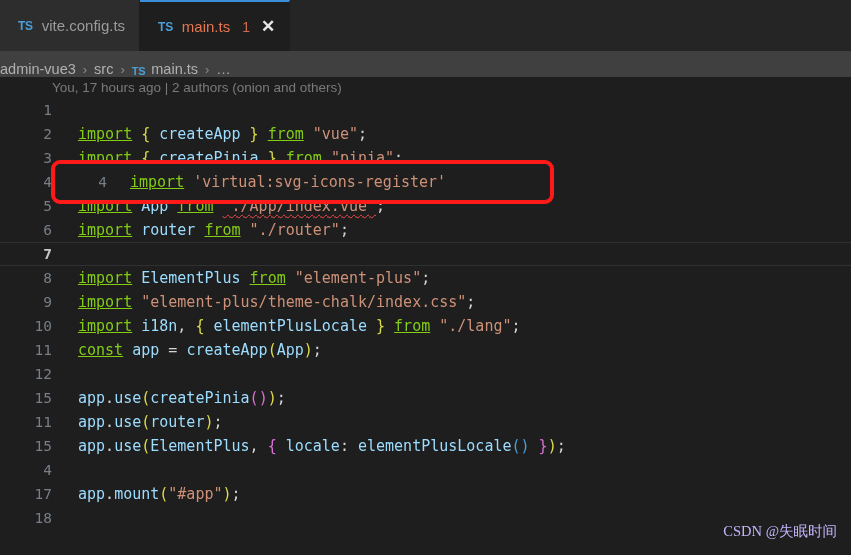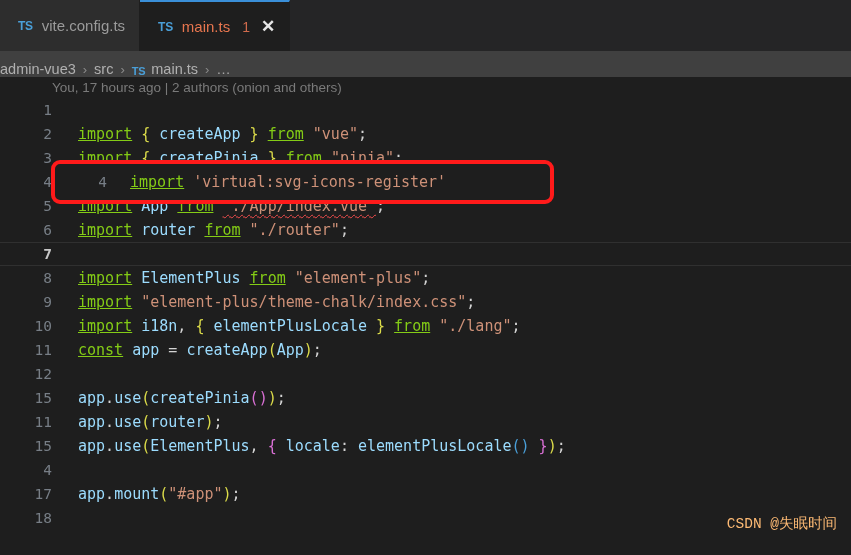--- a/index.html
+++ b/index.html
@@ -260,24 +260,24 @@
     pointer-events: none;
   }
   .annot-code .inner {
     padding-left: 23px;
   }
 
   
   .watermark {
     position: absolute;
     right: 14px;
-    bottom: 22px;
-    color: #fdba74;
+    bottom: 14px;
+    color: #c4b5fd;
     font-size: 14.5px;
-    font-family: Liberation Mono, monospace;
+    font-family: Liberation Serif, serif;
     z-index: 10;
     user-select: none;
   }
 </style>
 </head>
 <body>
 
 <div id="app-root">
 
   <div class="tabbar">

